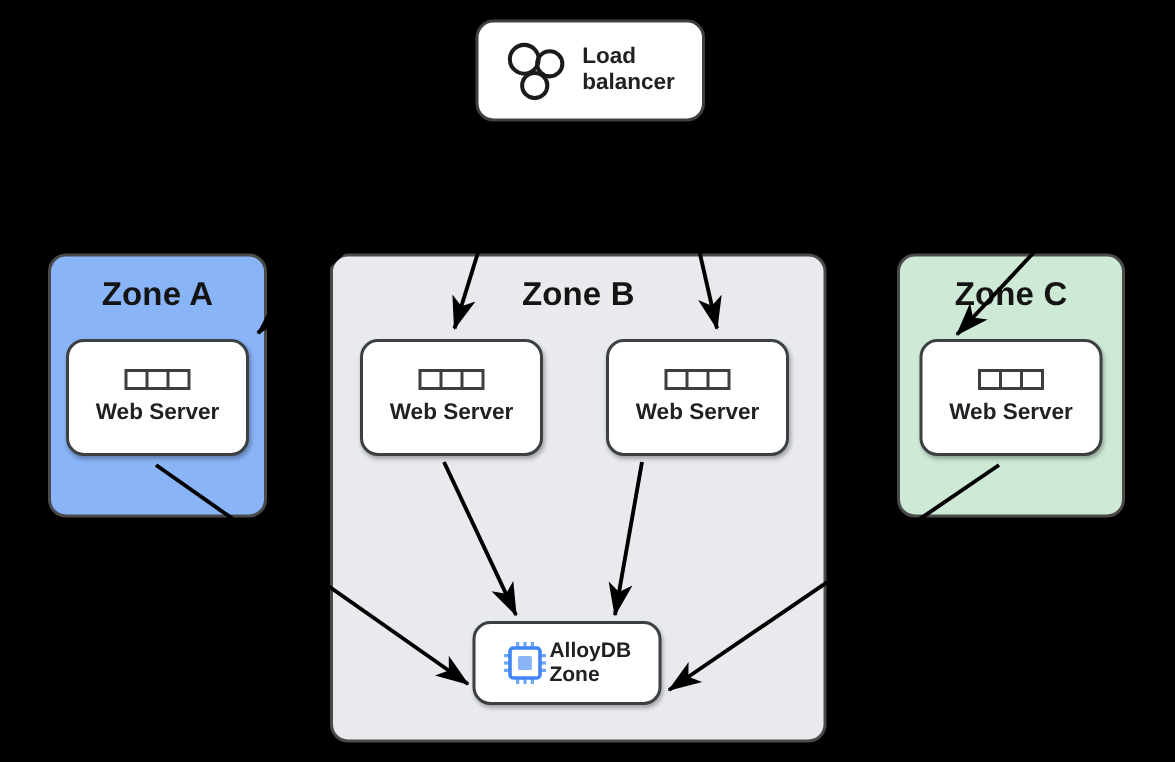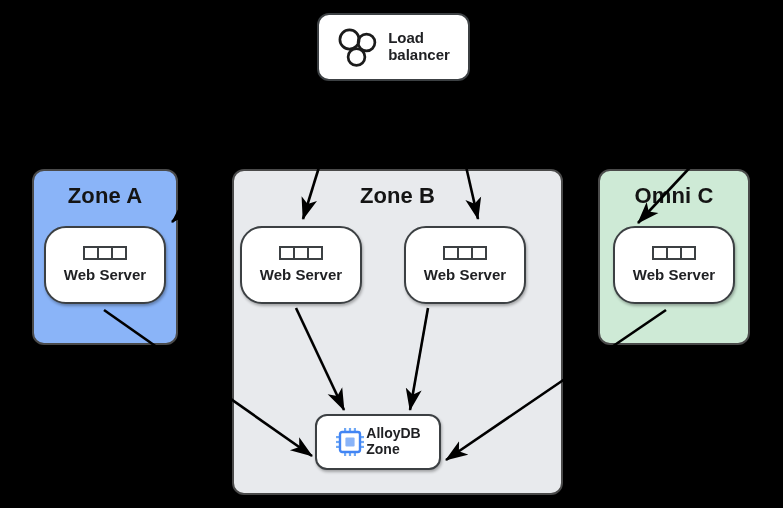--- a/index.html
+++ b/index.html
@@ -45,21 +45,21 @@
     font-size: 22px;
     color: #141414;
     letter-spacing: 0.1px;
   }
   #zone-a {
     left: 32px; top: 169px;
     width: 146px; height: 176px;
     background: #8AB4F8;
   }
   #zone-b {
-    left: 232px; top: 169px;
+    left: 220px; top: 169px;
     width: 331px; height: 326px;
     background: #E8EAED;
   }
   #zone-c {
     left: 598px; top: 169px;
     width: 152px; height: 176px;
     background: #CEEAD6;
   }
   #zone-a .zone-label,
   #zone-b .zone-label,
@@ -83,21 +83,20 @@
     font-weight: bold;
     font-size: 15px;
     color: #202124;
     line-height: 1.12;
     text-align: center;
   }
   .webserver {
     width: 122px;
     height: 78px;
     gap: 7px;
-    border-radius: 22px;
   }
   #ws-a { left: 44px;  top: 226px; }
   #ws-b1 { left: 240px; top: 226px; }
   #ws-b2 { left: 404px; top: 226px; }
   #ws-c { left: 613px; top: 226px; }
 
   
   .rack {
     width: 44px;
     height: 14px;
@@ -168,21 +167,21 @@
 
   <div class="zone" id="zone-a">
     <div class="zone-label">Zone A</div>
   </div>
 
   <div class="zone" id="zone-b">
     <div class="zone-label">Zone B</div>
   </div>
 
   <div class="zone" id="zone-c">
-    <div class="zone-label">Omni C</div>
+    <div class="zone-label">Zone C</div>
   </div>
 
   <div class="node" id="load-balancer">
     <svg class="lb-icon" viewBox="0 0 40 40">
       <circle cx="12.5" cy="12.5" r="9.6" fill="none" stroke="#1b1b1b" stroke-width="2.7"></circle>
       <circle cx="29.5" cy="15.5" r="8.4" fill="none" stroke="#1b1b1b" stroke-width="2.7"></circle>
       <circle cx="19.5" cy="30.0" r="8.4" fill="none" stroke="#1b1b1b" stroke-width="2.7"></circle>
     </svg>
     <div class="node-label">
       <div>Load</div>

